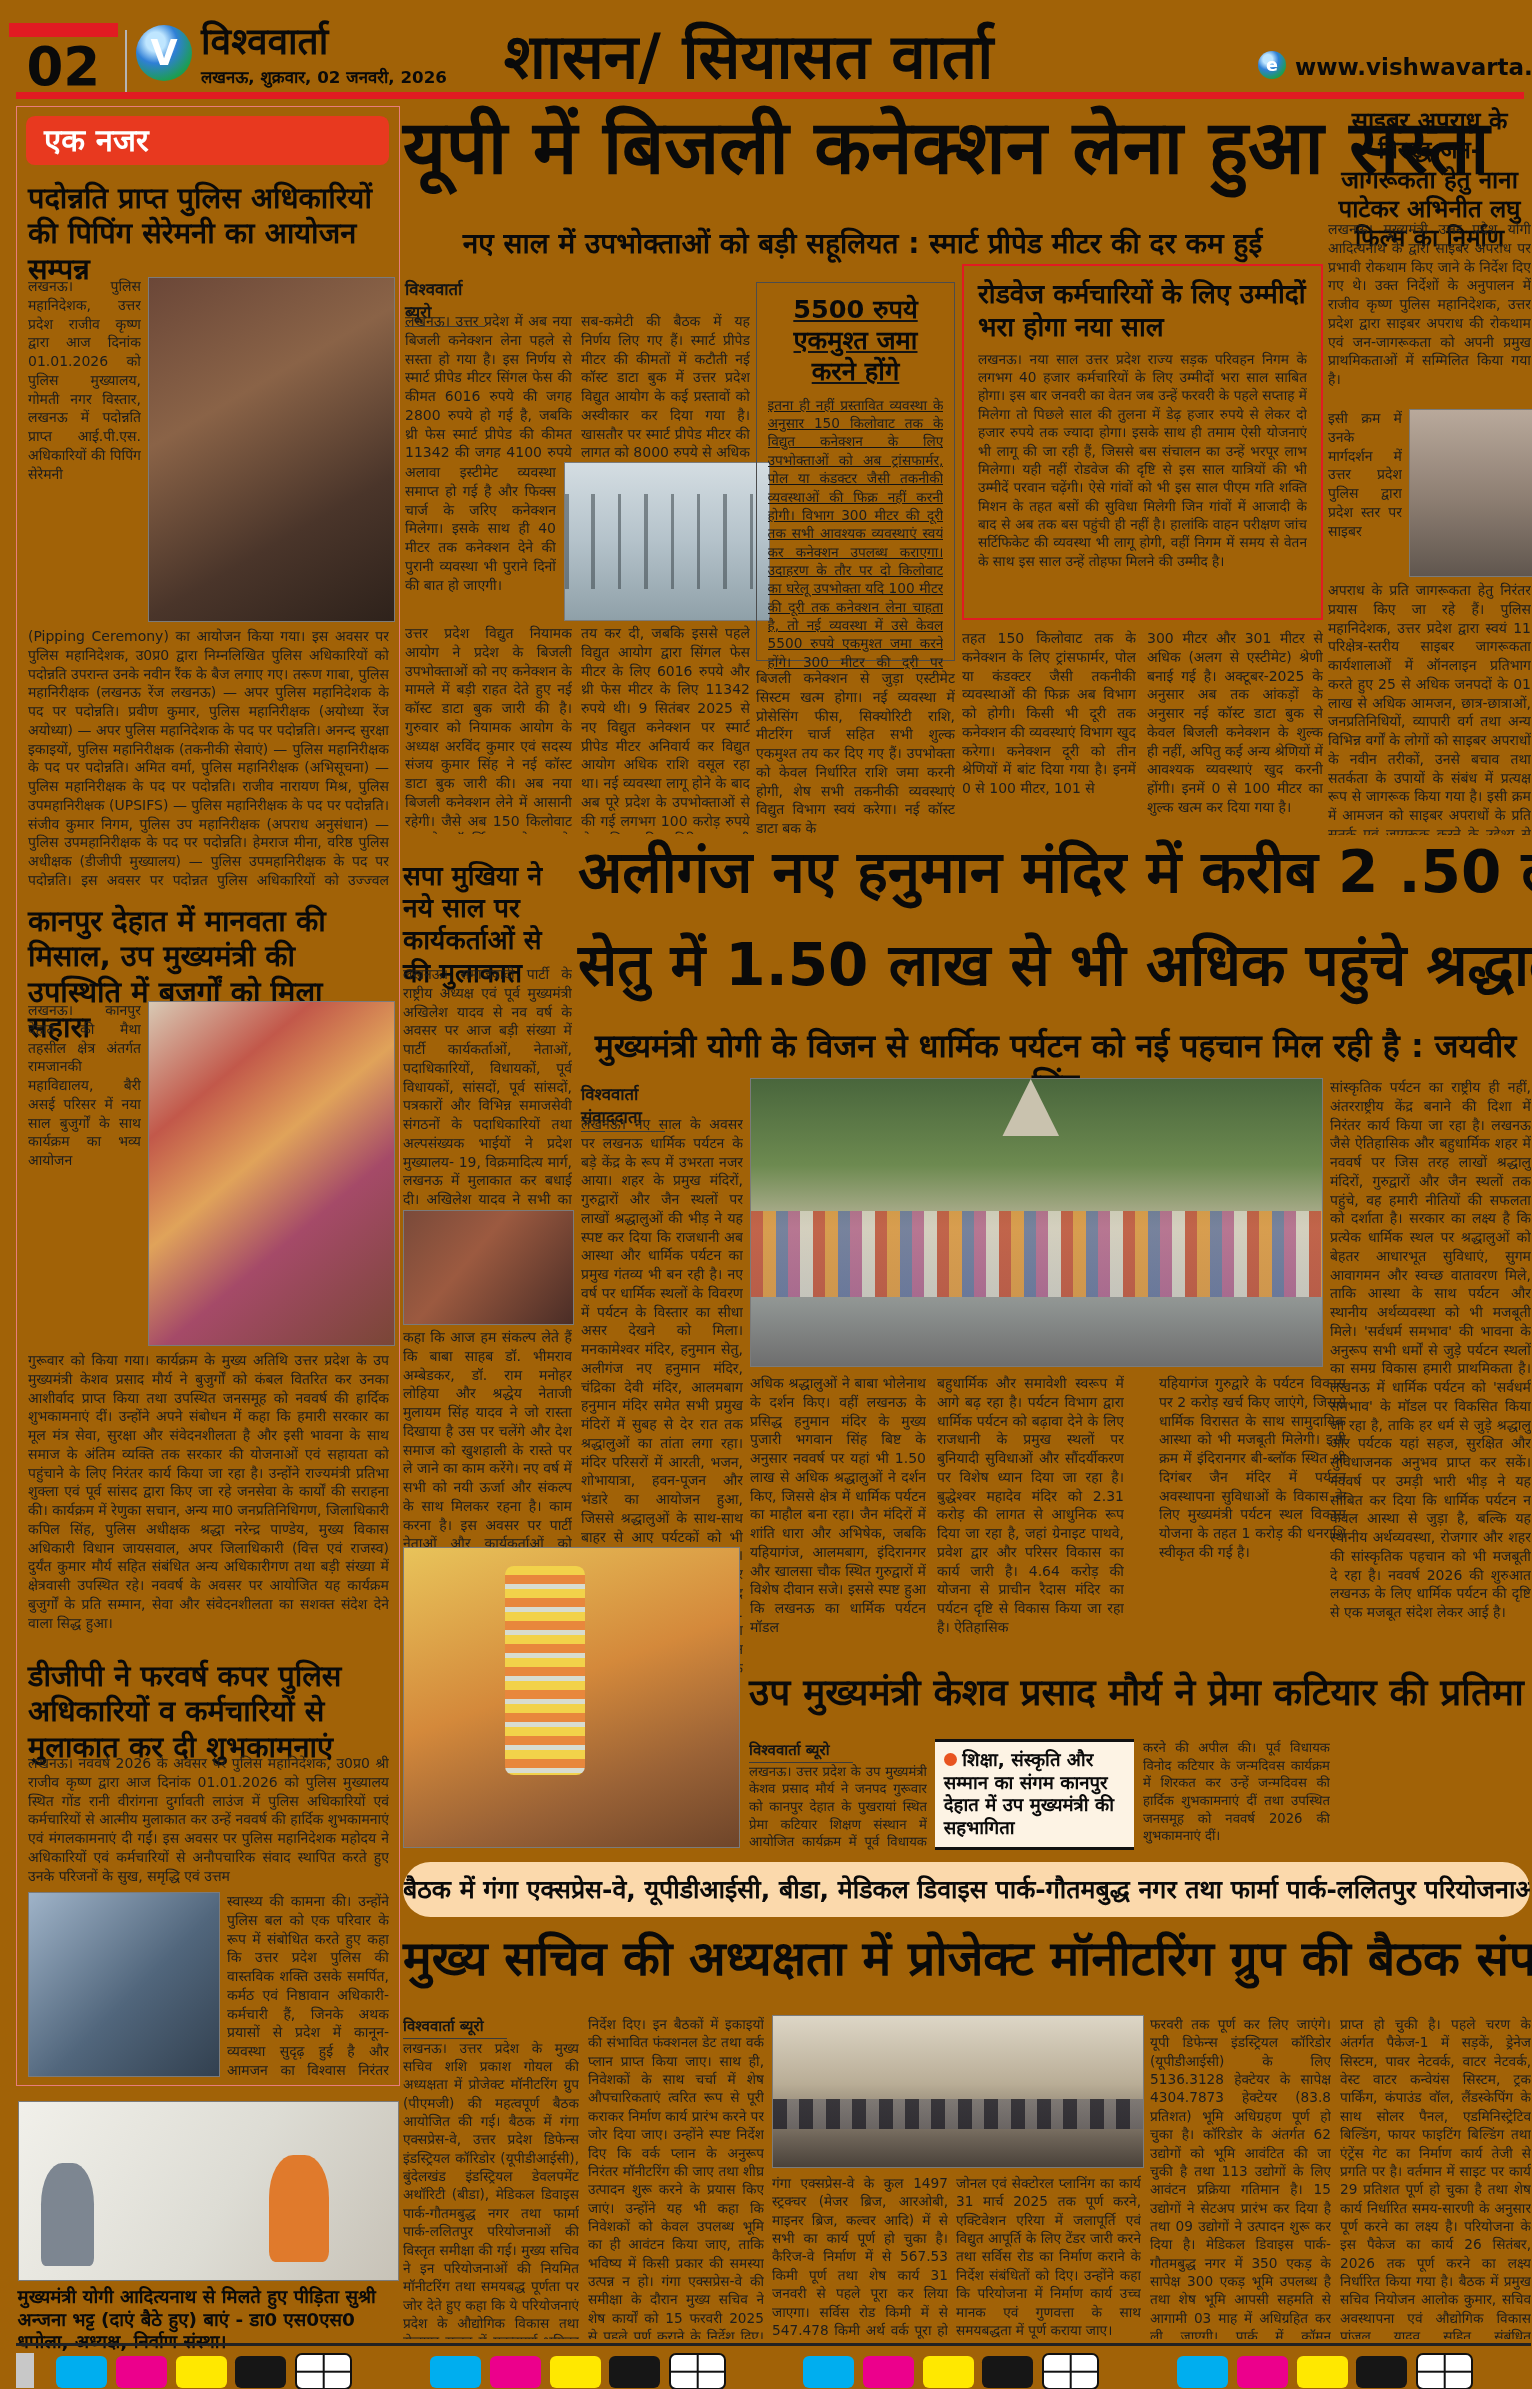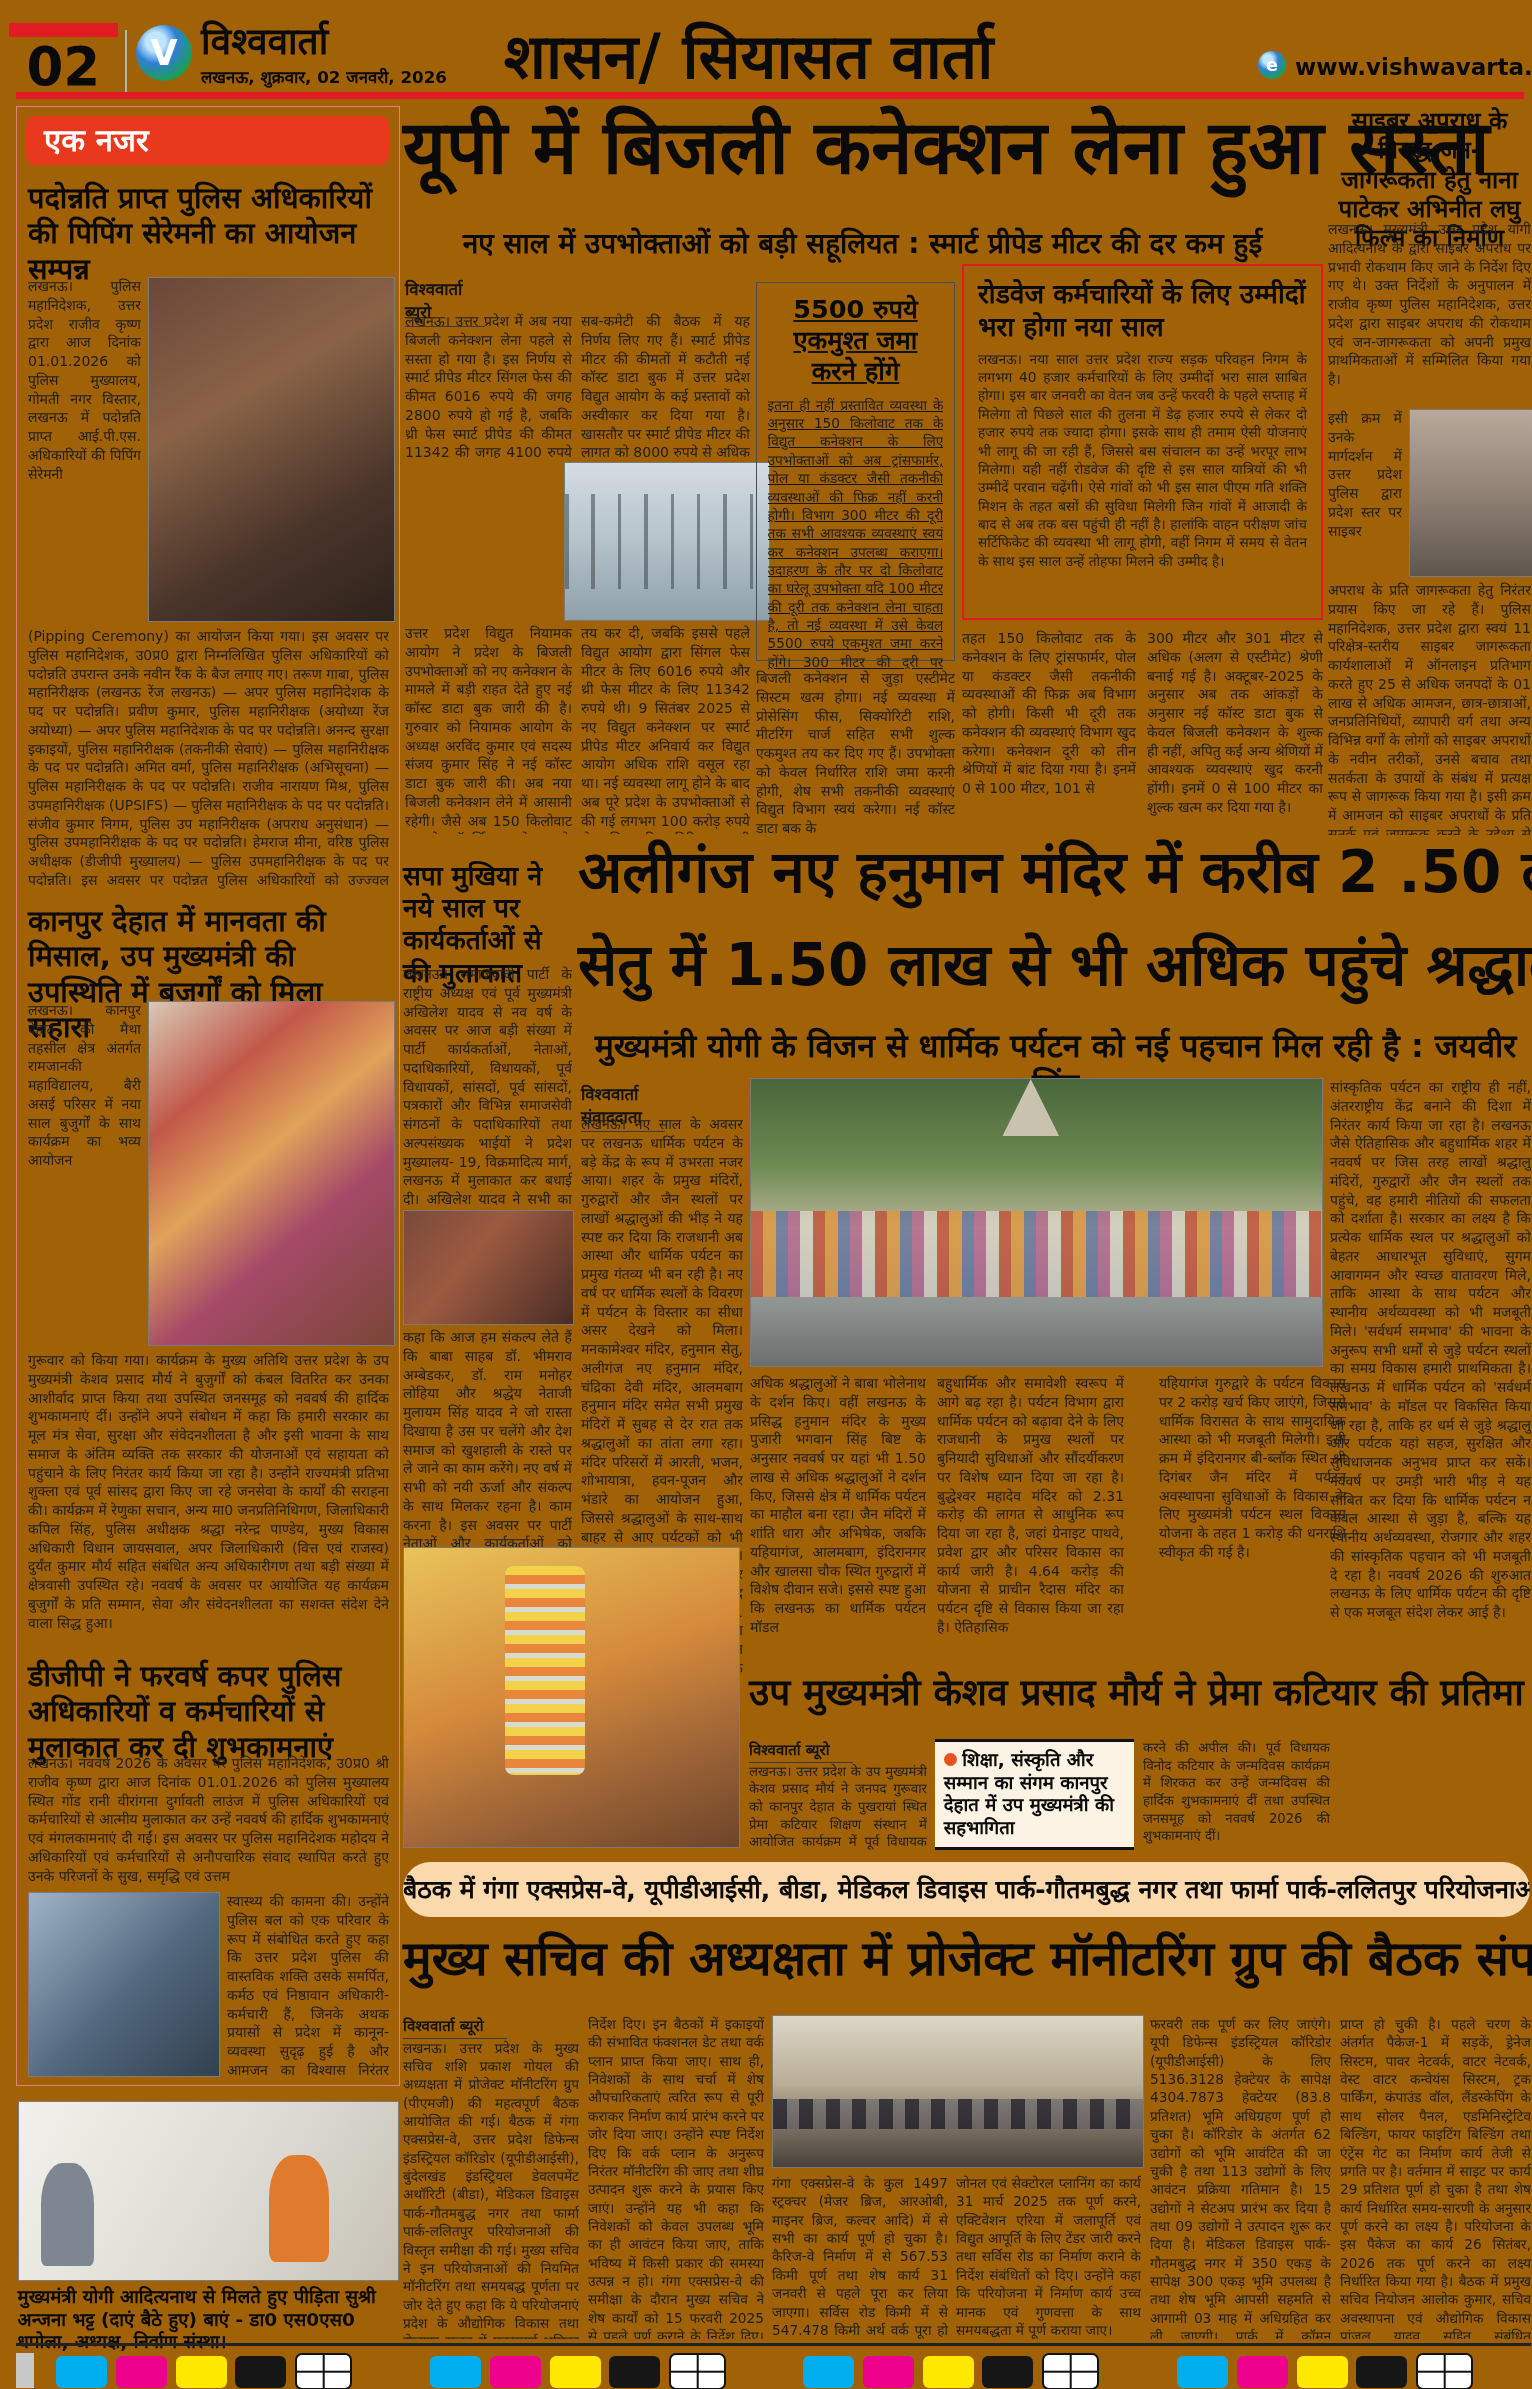--- a/index.html
+++ b/index.html
@@ -64,20 +64,21 @@
   </div>
   <div class="abs hl" style="left:17.6px;top:2286px;width:379px;height:51px;font-size:18.5px;font-weight:bold;">मुख्यमंत्री योगी आदित्यनाथ से मिलते हुए पीड़िता सुश्री अन्जना भट्ट (दाएं बैठे हुए) बाएं - डा0 एस0एस0 धपोला, अध्यक्ष, निर्वाण संस्था।</div>
 
   <div class="abs hl center" style="left:403px;top:102px;width:919px;height:116px;font-size:74px;white-space:nowrap;">यूपी में बिजली कनेक्शन लेना हुआ सस्ता</div>
   <div class="abs hl center" style="left:403px;top:227px;width:919px;height:39px;font-size:28px;">नए साल में उपभोक्ताओं को बड़ी सहूलियत : स्मार्ट प्रीपेड मीटर की दर कम हुई</div>
   <div class="abs">
       <span class="byline abs" style="left:405px;top:277px;">विश्ववार्ता ब्यूरो</span>
     </div>
   <div class="abs body" style="left:405px;top:312px;width:167px;height:146px;">लखनऊ। उत्तर प्रदेश में अब नया बिजली कनेक्शन लेना पहले से सस्ता हो गया है। इस निर्णय से स्मार्ट प्रीपेड मीटर सिंगल फेस की कीमत 6016 रुपये की जगह 2800 रुपये हो गई है, जबकि थ्री फेस स्मार्ट प्रीपेड की कीमत 11342 की जगह 4100 रुपये कर दी गई है। इसके</div>
   <div class="abs body" style="left:581px;top:312px;width:169px;height:146px;">सब-कमेटी की बैठक में यह निर्णय लिए गए हैं। स्मार्ट प्रीपेड मीटर की कीमतों में कटौती नई कॉस्ट डाटा बुक में उत्तर प्रदेश विद्युत आयोग के कई प्रस्तावों को अस्वीकार कर दिया गया है। खासतौर पर स्मार्ट प्रीपेड मीटर की लागत को 8000 रुपये से अधिक रखने के प्रस्ताव को आयोग ने मंजूरी नहीं किया। इतना ही नहीं उत्तर प्रदेश उपभोक्ता परिषद की मांग स्वीकार करते हुए सिंगल फेस स्मार्ट प्रीपेड मीटर 2800 रुपये, थ्री फेस स्मार्ट प्रीपेड मीटर 4100 रुपये</div>
+  <div class="abs body" style="left:405px;top:463px;width:151px;height:155px;">अलावा इस्टीमेट व्यवस्था समाप्त हो गई है और फिक्स चार्ज के जरिए कनेक्शन मिलेगा। इसके साथ ही 40 मीटर तक कनेक्शन देने की पुरानी व्यवस्था भी पुराने दिनों की बात हो जाएगी।</div>
   <div class="abs photo" style="left:564px;top:462px;width:204px;height:157px;background:linear-gradient(180deg,#d4dde2 0%,#b4c2ca 50%,#8fa0a8 100%);">
     <div style="position:absolute;left:0;top:20%;width:100%;height:60%;background:repeating-linear-gradient(90deg,rgba(60,70,75,.55) 0 3.5px,transparent 3.5px 26.4px);"></div>
   </div>
   <div class="abs body" style="left:405px;top:624px;width:167px;height:210px;">उत्तर प्रदेश विद्युत नियामक आयोग ने प्रदेश के बिजली उपभोक्ताओं को नए कनेक्शन के मामले में बड़ी राहत देते हुए नई कॉस्ट डाटा बुक जारी की है। गुरुवार को नियामक आयोग के अध्यक्ष अरविंद कुमार एवं सदस्य संजय कुमार सिंह ने नई कॉस्ट डाटा बुक जारी की। अब नया बिजली कनेक्शन लेने में आसानी रहेगी। जैसे अब 150 किलोवाट तक के कॉमर्शियल कनेक्शन के लिए अब 300 मीटर की दूरी तक किसी प्रकार का एस्टीमेट नहीं बनेगा। इलेक्ट्रिसिटी सप्लाई कोड रिव्यू पैनल की</div>
   <div class="abs body" style="left:581px;top:624px;width:169px;height:210px;">तय कर दी, जबकि इससे पहले विद्युत आयोग द्वारा सिंगल फेस मीटर के लिए 6016 रुपये और थ्री फेस मीटर के लिए 11342 रुपये थी। 9 सितंबर 2025 से नए विद्युत कनेक्शन पर स्मार्ट प्रीपेड मीटर अनिवार्य कर विद्युत आयोग अधिक राशि वसूल रहा था। नई व्यवस्था लागू होने के बाद अब पूरे प्रदेश के उपभोक्ताओं से की गई लगभग 100 करोड़ रुपये से अधिक की अतिरिक्त वसूली विद्युत आयोग को वापस करनी होगी। कंज्यूमर राइट्स रूल 2020 की धारा 4 (उपधारा 13) के तहत कॉस्ट डाटा बुक को नए स्वरूप में अंतिम रूप दिया गया है। इससे</div>
 
   <div class="abs graybox" style="left:756px;top:282px;width:199px;height:379px;box-sizing:border-box;padding:10.6px;">
     <div class="hl center" style="font-size:25.5px;margin-bottom:8.8px;">5500 रुपये एकमुश्त जमा करने होंगे</div>
     <div class="body" style="height:273px;font-size:13.7px;">इतना ही नहीं प्रस्तावित व्यवस्था के अनुसार 150 किलोवाट तक के विद्युत कनेक्शन के लिए उपभोक्ताओं को अब ट्रांसफार्मर, पोल या कंडक्टर जैसी तकनीकी व्यवस्थाओं की फिक्र नहीं करनी होगी। विभाग 300 मीटर की दूरी तक सभी आवश्यक व्यवस्थाएं स्वयं कर कनेक्शन उपलब्ध कराएगा। उदाहरण के तौर पर दो किलोवाट का घरेलू उपभोक्ता यदि 100 मीटर की दूरी तक कनेक्शन लेना चाहता है, तो नई व्यवस्था में उसे केवल 5500 रुपये एकमुश्त जमा करने होंगे। 300 मीटर की दूरी पर उपभोक्ता को 7555 रुपये जमा करने पर कनेक्शन उपलब्ध हो जाएगा, जबकि पहले खंभे, ट्रांसफार्मर और अन्य खर्चों पर भारी राशि खर्च करनी पड़ती थी।</div>
   </div>

